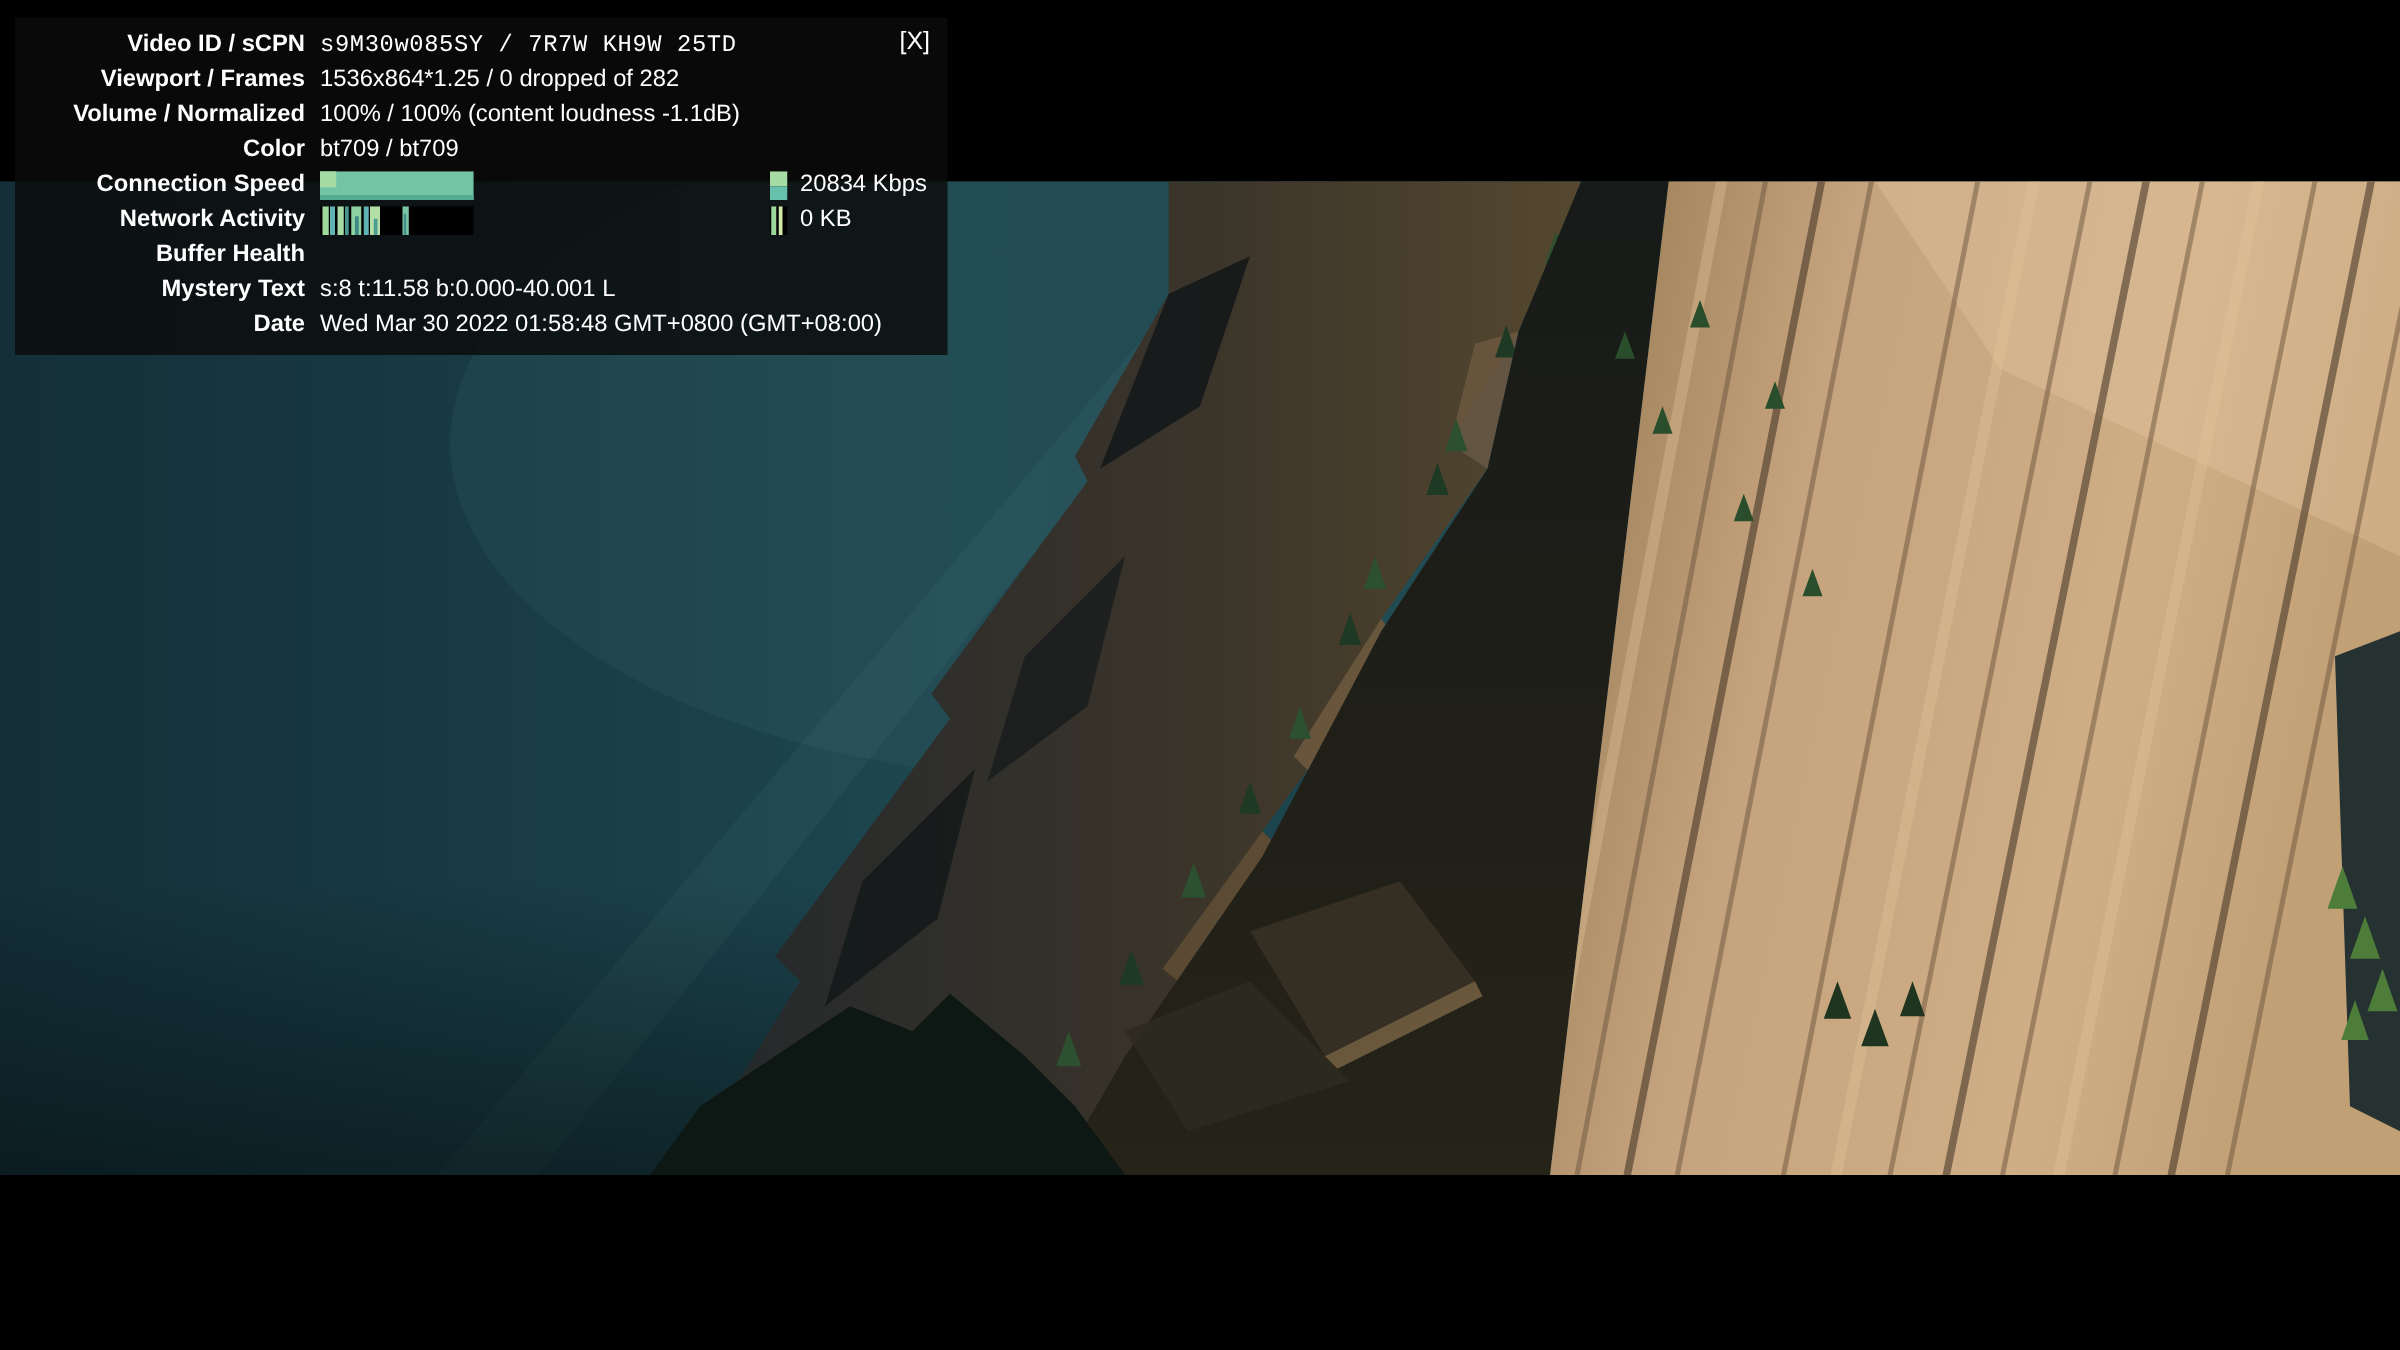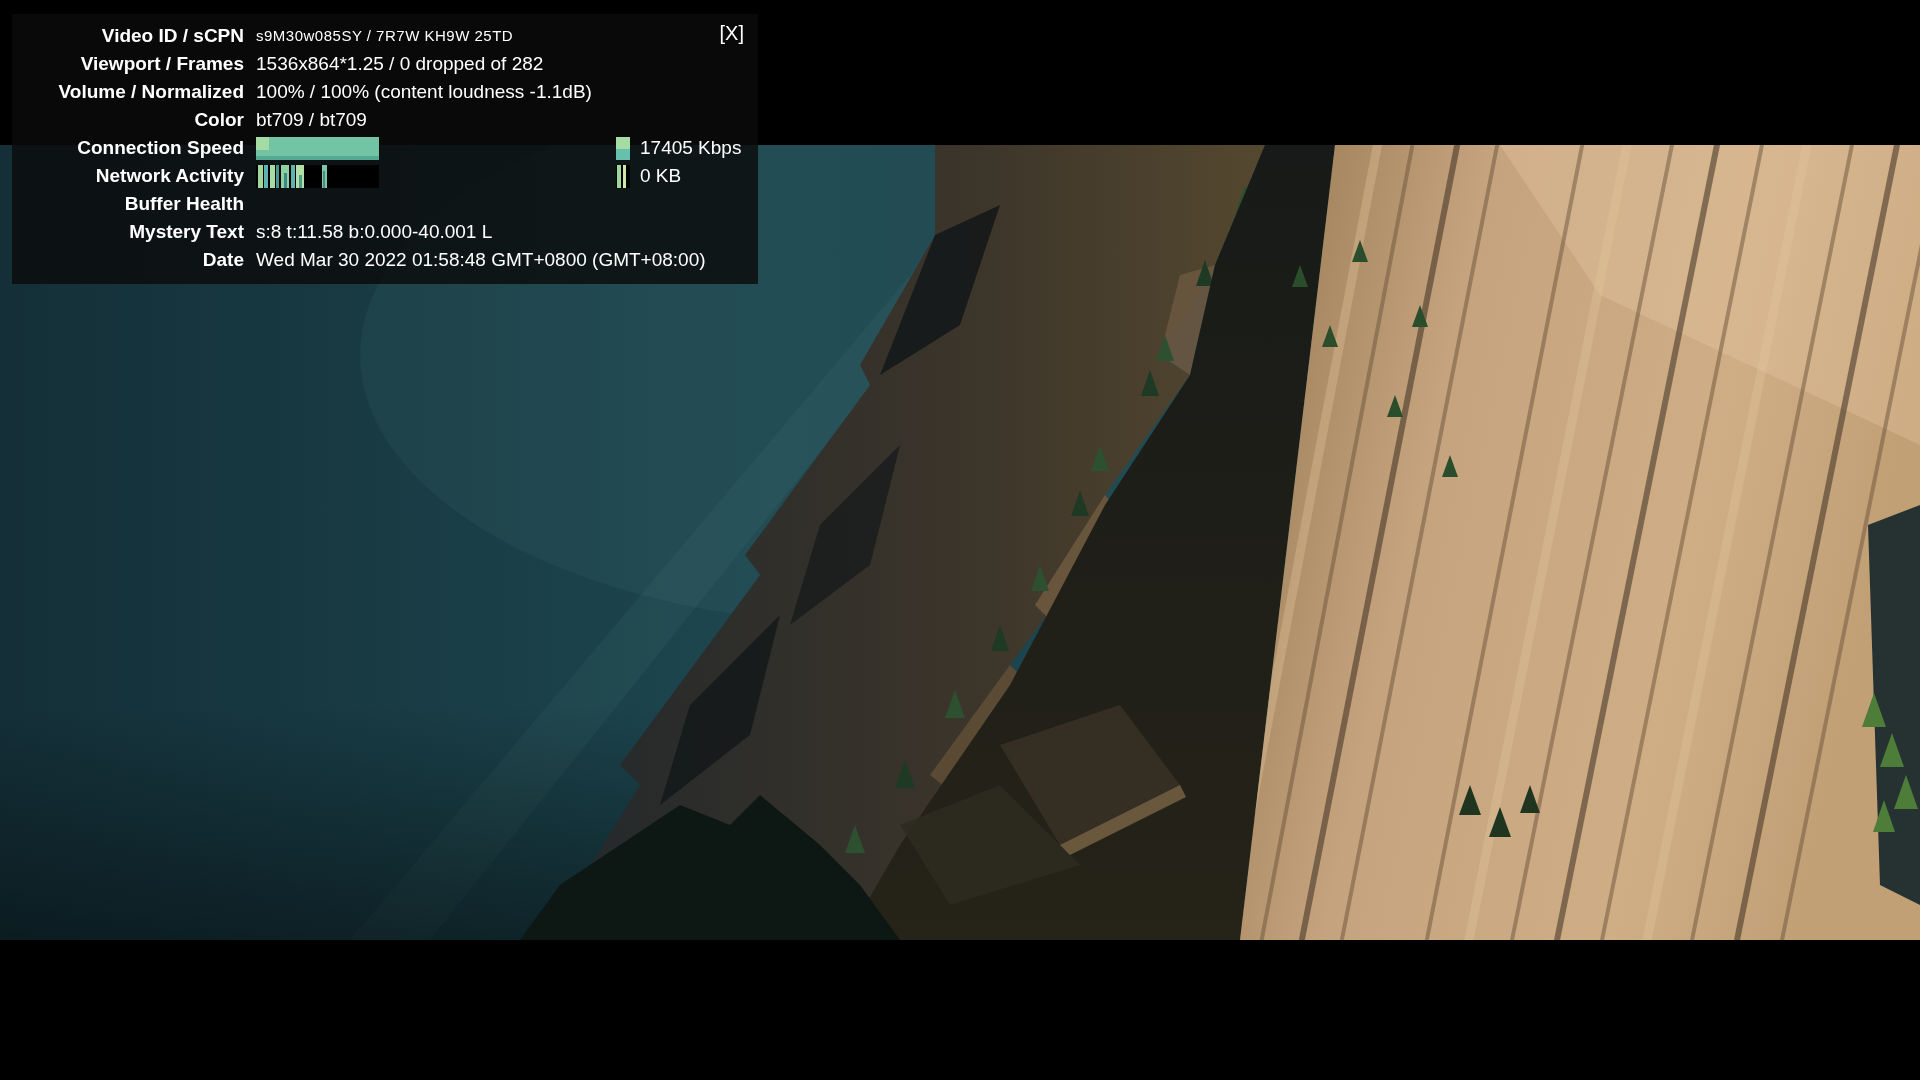--- a/index.html
+++ b/index.html
@@ -12,21 +12,21 @@
 
   
   .stats-panel {
     position:absolute; left:12px; top:14px; width:746px;
     background:rgba(11,11,11,0.82); color:#fff;
     padding:8px 0 10px 0; font-size:19px;
   }
   .row { display:flex; height:28px; line-height:28px; white-space:nowrap; }
   .lbl { width:232px; flex:none; text-align:right; font-weight:bold; }
   .val { margin-left:12px; }
-  .mono { font-family:Liberation Sans, sans-serif; font-size:15px; letter-spacing:0.5px; }
+  .mono { font-family:Liberation Mono, monospace; font-size:19px; letter-spacing:0.5px; }
   .graphcell { margin-left:12px; display:flex; align-items:center; }
   .graph { width:123px; height:23px; flex:none; }
   .mini  { width:14px; height:23px; flex:none; margin-left:237px; }
   .gval  { margin-left:10px; }
   .close-btn {
     position:absolute; top:6px; right:10px; background:none; border:none;
     color:#fff; font-size:20px; font-family:inherit; padding:2px 4px; cursor:default;
   }
 </style>
 </head>
@@ -150,21 +150,21 @@
       <div class="graphcell">
         <svg class="graph" viewBox="0 0 123 23" preserveAspectRatio="none">
           <rect x="0" y="0" width="123" height="23" fill="#72c4a5"></rect>
           <rect x="0" y="0" width="13" height="13" fill="#a6dba4"></rect>
           <rect x="0" y="19" width="123" height="4" fill="#55aa92"></rect>
         </svg>
         <svg class="mini" viewBox="0 0 14 23">
           <rect x="0" y="0" width="14" height="12" fill="#a6dba4"></rect>
           <rect x="0" y="12" width="14" height="11" fill="#66c0ab"></rect>
         </svg>
-        <span class="gval">17405 Kbps</span>
+        <span class="gval">20834 Kbps</span>
       </div>
     </div>
 
     <div class="row">
       <div class="lbl">Network Activity</div>
       <div class="graphcell">
         <svg class="graph" viewBox="0 0 123 23" preserveAspectRatio="none">
           <rect x="0" y="0" width="123" height="23" fill="#000000"></rect>
           <rect x="2" y="0" width="5" height="23" fill="#9ed89b"></rect>
           <rect x="8" y="0" width="4" height="23" fill="#5fb3b0"></rect>

